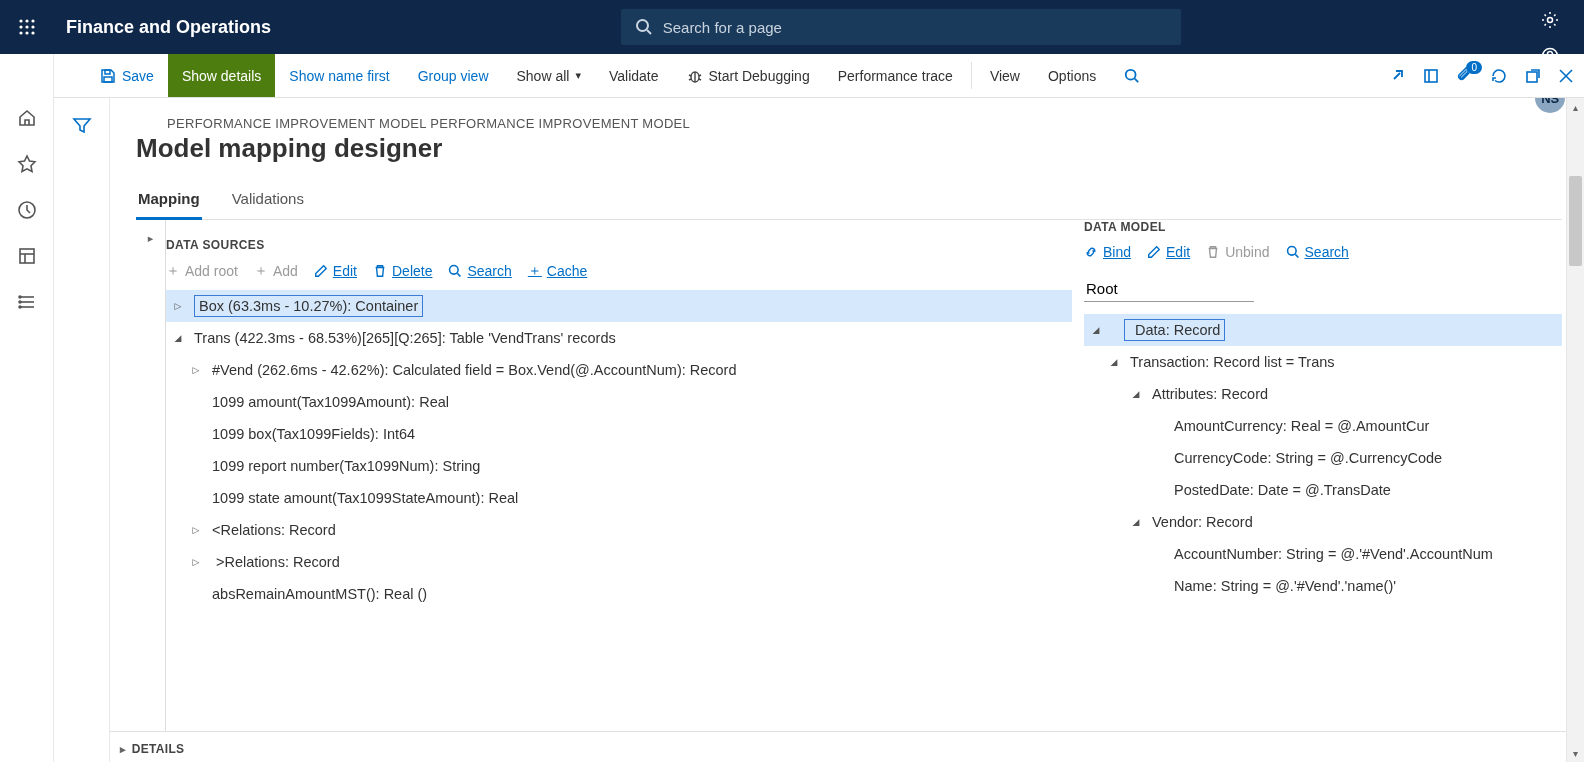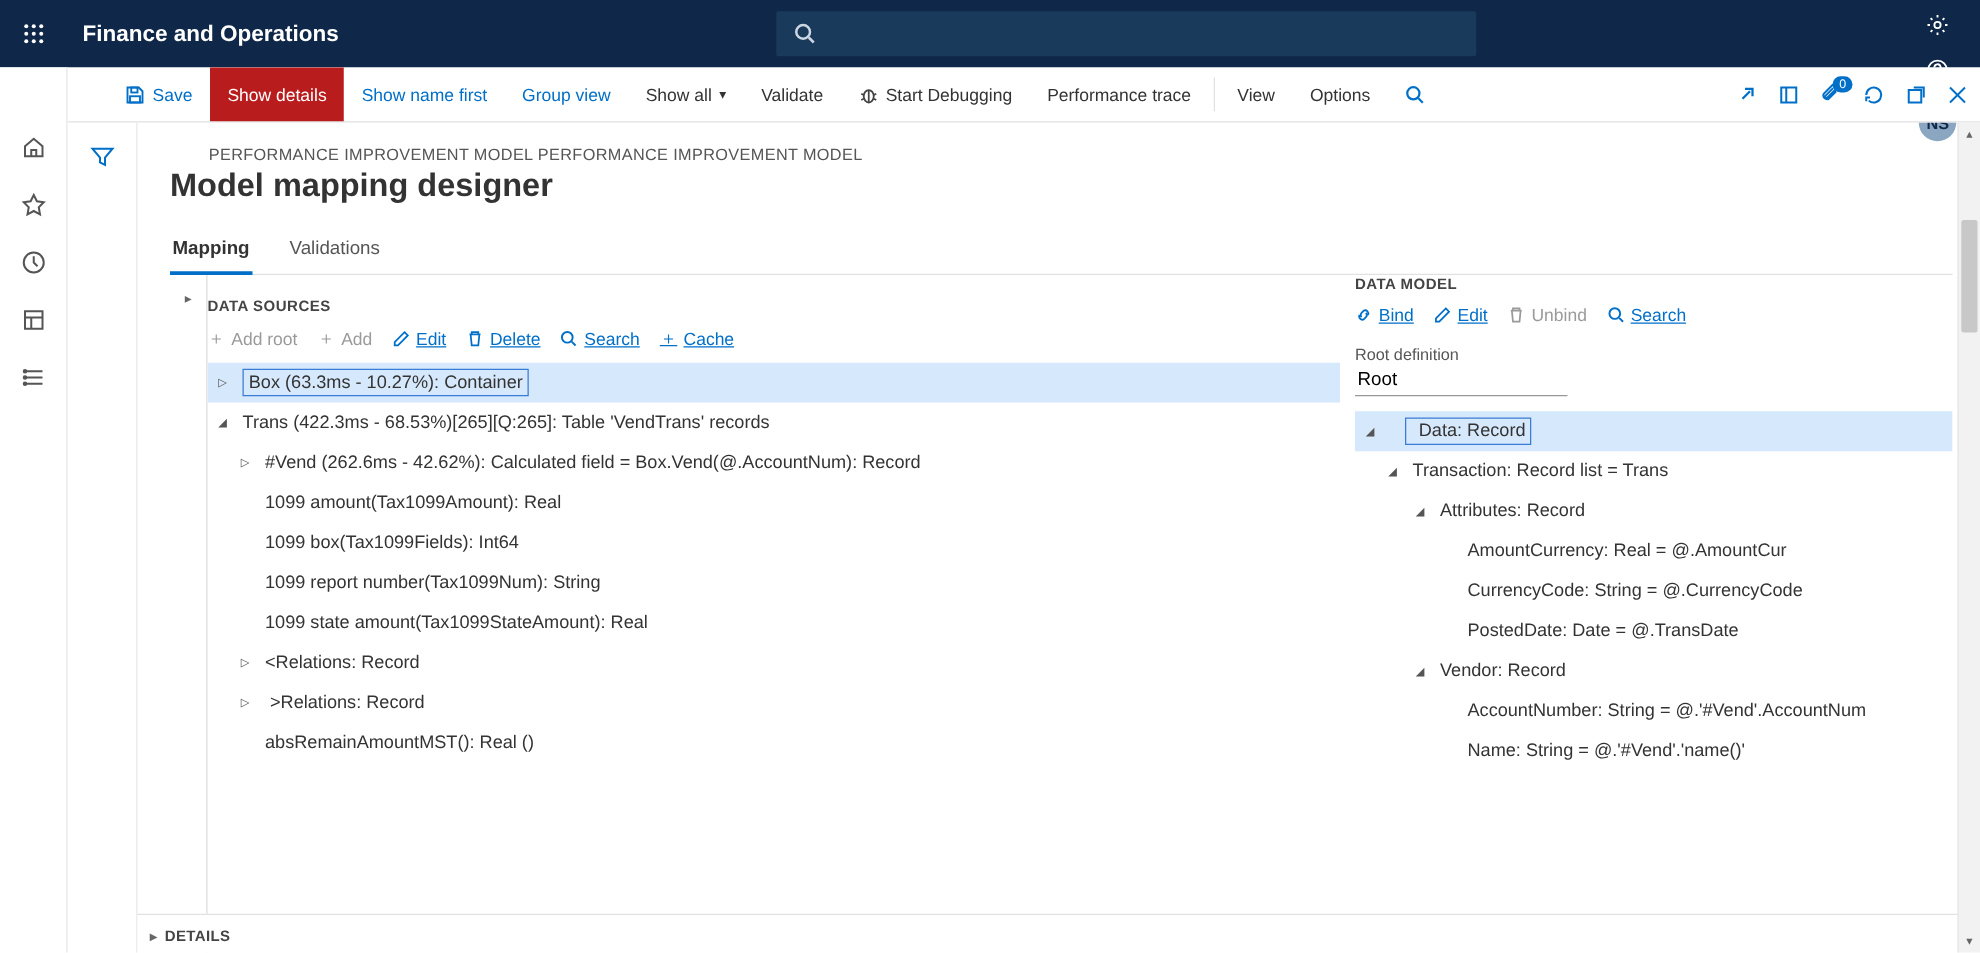--- a/index.html
+++ b/index.html
@@ -15,21 +15,21 @@
 .search-box input::placeholder { color: #c9d3de; }
 .right-icons { display: flex; align-items: center; gap: 18px; padding-right: 14px; flex-direction: column; }
 .company-label { font-size: 14px; }
 .avatar { width: 30px; height: 30px; border-radius: 50%; background: #8aa6c1; color: #0f2748; display: flex; align-items: center; justify-content: center; font-size: 13px; font-weight: 600; }
 
 
 .action-bar { height: 44px; border-bottom: 1px solid #e1e1e1; display: flex; align-items: stretch; background: #fff; padding-left: 86px; }
 .action-bar .left-ham { position: absolute; left: 0; width: 54px; height: 44px; display: flex; align-items: center; justify-content: center; cursor: pointer; }
 .action-btn { display: flex; align-items: center; padding: 0 14px; font-size: 14px; cursor: pointer; color: #333; }
 .action-btn.blue { color: #006fc8; }
-.action-btn.active { background: #b91c1c; color: #fff; }
+.action-btn.active { background: #4d7c0f; color: #fff; }
 .action-btn .gap { width: 6px; }
 .divider-v { width: 1px; background: #e1e1e1; margin: 8px 4px; }
 .action-right { margin-left: auto; display: flex; align-items: center; padding-right: 10px; gap: 16px; }
 .badge-wrap { position: relative; }
 .badge { position: absolute; top: -6px; right: -8px; background: #006fc8; color: #fff; border-radius: 9px; font-size: 10px; padding: 1px 5px; }
 
 
 .left-rail { position: absolute; left: 0; top: 54px; bottom: 0; width: 54px; border-right: 1px solid #e8e8e8; background: #fff; display: flex; flex-direction: column; align-items: center; padding-top: 54px; gap: 26px; }
 .rail-icon { color: #555; cursor: pointer; }
 
@@ -100,20 +100,21 @@
         <circle cx="15" cy="15" r="1.6"></circle>
       </svg>
   </div>
   <div class="app-title">Finance and Operations</div>
   <div class="search-wrap">
     <div class="search-box">
       <svg class="icon18" viewBox="0 0 18 18" fill="none" stroke="#cbd6e2" stroke-width="2">
           <circle cx="7.5" cy="7.5" r="5.5"></circle>
           <line x1="12" y1="12" x2="16" y2="16"></line>
         </svg>
+      <input placeholder="Search for a page" style="">
     </div>
   </div>
   <div class="right-icons">
     <span class="company-label">DEMF</span>
     <svg class="icon18" viewBox="0 0 18 18" fill="none" stroke="#fff" stroke-width="1.5">
         <path d="M9 2 C6 2 5 4 5 7 L5 10 L3 13 L15 13 L13 10 L13 7 C13 4 12 2 9 2 Z"></path>
         <path d="M7 14 a2 2 0 0 0 4 0"></path>
       </svg>
     <svg class="icon18" viewBox="0 0 18 18" fill="none" stroke="#fff" stroke-width="1.5">
         <circle cx="9" cy="9" r="2.5"></circle>
@@ -385,21 +386,20 @@
             </span>
           <span class="link">
               <svg width="14" height="14" viewBox="0 0 18 18" fill="none" stroke="#006fc8" stroke-width="2">
                 <circle cx="7.5" cy="7.5" r="5.5"></circle>
                 <line x1="12" y1="12" x2="16" y2="16"></line>
               </svg>
               <span>Search</span>
             </span>
         </div>
         <div class="field-group">
-          <div class="field-label">Root definition</div>
           <input class="field-input" value="Root" style="">
         </div>
         <div class="tree" id="dm-tree" style="margin-top:12px;">
             <div class="tree-row indent-0 selected">
               <span class="twisty" style="font-size: 9px; color: rgb(85, 85, 85);">◢</span>
               <span class="label-box" style="margin-left: 20px; padding-left: 10px;">Data: Record</span>
             </div>
             <div class="tree-row indent-1">
               <span class="twisty" style="font-size: 9px; color: rgb(85, 85, 85);">◢</span>
               <span style="margin-left: 8px;">Transaction: Record list = Trans</span>

